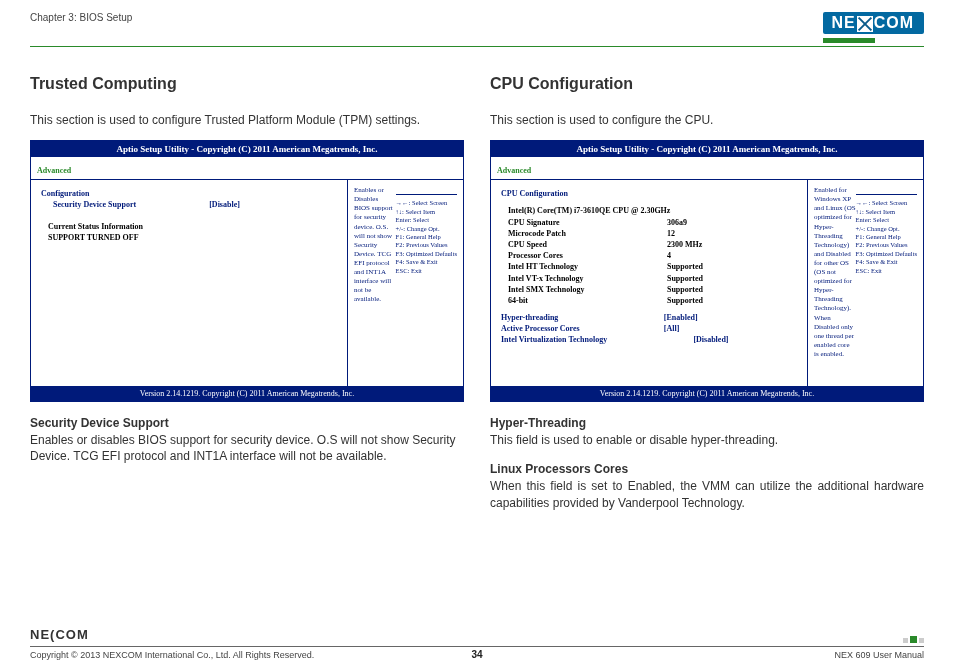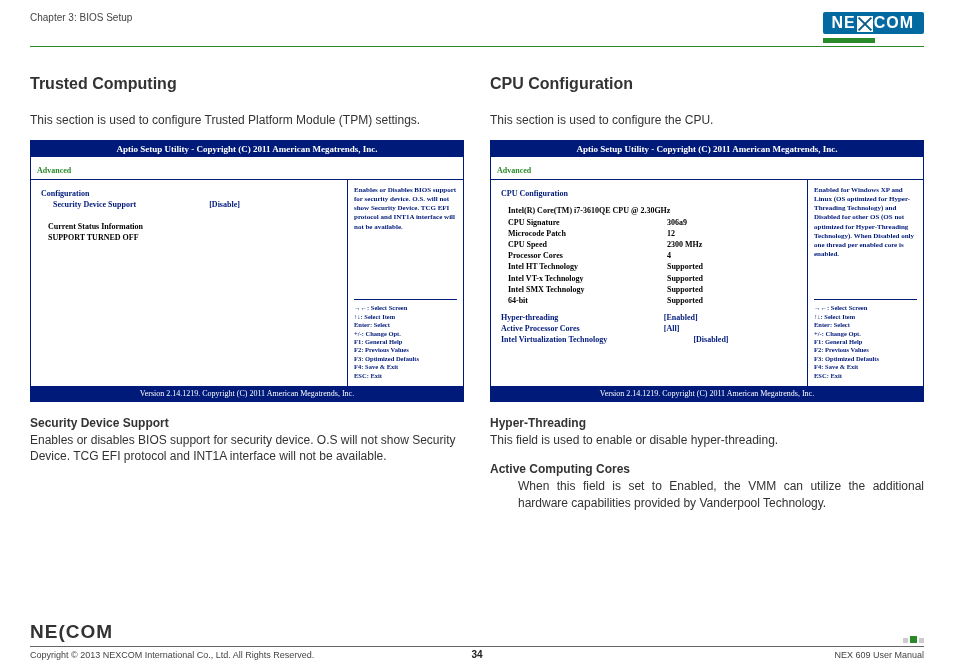--- a/index.html
+++ b/index.html
@@ -18,36 +18,36 @@
   .columns { display:flex; gap:26px; }
   .col { flex:1; min-width:0; }
   .col-title { font-size:16px; font-weight:bold; color:#333; margin-bottom:19px; }
   .col-sub { font-size:12px; color:#333; margin-bottom:12px; line-height:1.35; }
   .bios-frame { border:1.5px solid #001a7a; background:#fff; font-family: 'Times New Roman', serif; }
   .bios-hd { background:#001a7a; color:#fff; text-align:center; font-size:9px; font-weight:bold; padding:3px 0; }
   .bios-tabs { border-bottom:1px solid #001a7a; padding:2px 6px; }
   .bios-tab { font-size:8px; color:#2a8a2a; font-weight:bold; }
   .bios-body { display:flex; min-height:206px; }
   .bios-left { flex:1; padding:8px 10px; border-right:1px solid #001a7a; font-size:8px; color:#001a7a; font-weight:bold; line-height:1.4; }
-  .bios-right { width:115px; padding:6px 6px; font-size:7px; color:#001a7a; font-weight:bold; line-height:1.3; display:flex; flex-direction:column; }
+  .bios-right { width:115px; padding:6px 6px; font-size:7px; color:#001a7a; font-weight:normal; line-height:1.3; display:flex; flex-direction:row; }
   .bios-right-help { flex:1; }
   .bios-keys { font-size:6.5px; color:#001a7a; line-height:1.3; margin-top:8px; border-top:1px solid #001a7a; padding-top:4px; }
   .bios-ft { background:#001a7a; color:#fff; text-align:center; font-size:8px; padding:3px 7px; }
   .bios-row { display:flex; }
   .bios-row .lbl { flex:0 0 55%; white-space:nowrap; }
   .bios-row .val { flex:1; white-space:nowrap; }
   .indent { padding-left:12px; }
   .black { color:#000;padding-left:7px; }
   .desc-title { font-size:12px; font-weight:bold; color:#333; margin-top:14px; margin-bottom:2px; }
   .desc-body { font-size:12px; color:#333; line-height:1.35; }
-  .desc-body.justify { text-align: justify; margin-left: 28px; }
+  .desc-body.justify { text-align: justify; }
   .footer { position:absolute; left:30px; right:30px; bottom:12px; }
   .f-top { display:flex; justify-content:space-between; align-items:flex-end; margin-bottom:3px; }
   .f-logo-wrap { }
-  .f-logo { font-weight:bold; font-size:19px; color:#333; letter-spacing:1px; }
+  .f-logo { font-weight:bold; font-size:13px; color:#333; letter-spacing:1px; }
   .f-sq { display:flex; gap:2px; align-items:flex-end; }
   .f-sq span { display:inline-block; background:#2a8a2a; }
   .hr-foot { border:none; border-top:1px solid #666; }
   .f-row { display:flex; justify-content:space-between; font-size:9px; color:#444; padding-top:3px;text-align:center; }
   .f-page { position:absolute; left:0; right:0; text-align:center; font-size:10px; font-weight:bold; bottom:12px; }
 </style>
 </head>
 <body>
 
 <div class="page-pad">
@@ -173,21 +173,21 @@
               <div>F4: Save &amp; Exit</div>
               <div>ESC: Exit</div>
             </div>
           </div>
         </div>
         <div class="bios-ft">Version 2.14.1219. Copyright (C) 2011 American Megatrends, Inc.</div>
       </div>
 
       <div class="desc-title">Hyper-Threading</div>
       <div class="desc-body">This field is used to enable or disable hyper-threading.</div>
-      <div class="desc-title">Active Computing Cores</div>
+      <div class="desc-title">Linux Processors Cores</div>
       <div class="desc-body justify">When this field is set to Enabled, the VMM can utilize the additional hardware capabilities provided by Vanderpool Technology.</div>
     </div>
   </div>
 </div>
 
 <div class="footer">
   <div class="f-top">
     <div class="f-logo-wrap">
       <span class="f-logo">NE(COM</span>
     </div>

